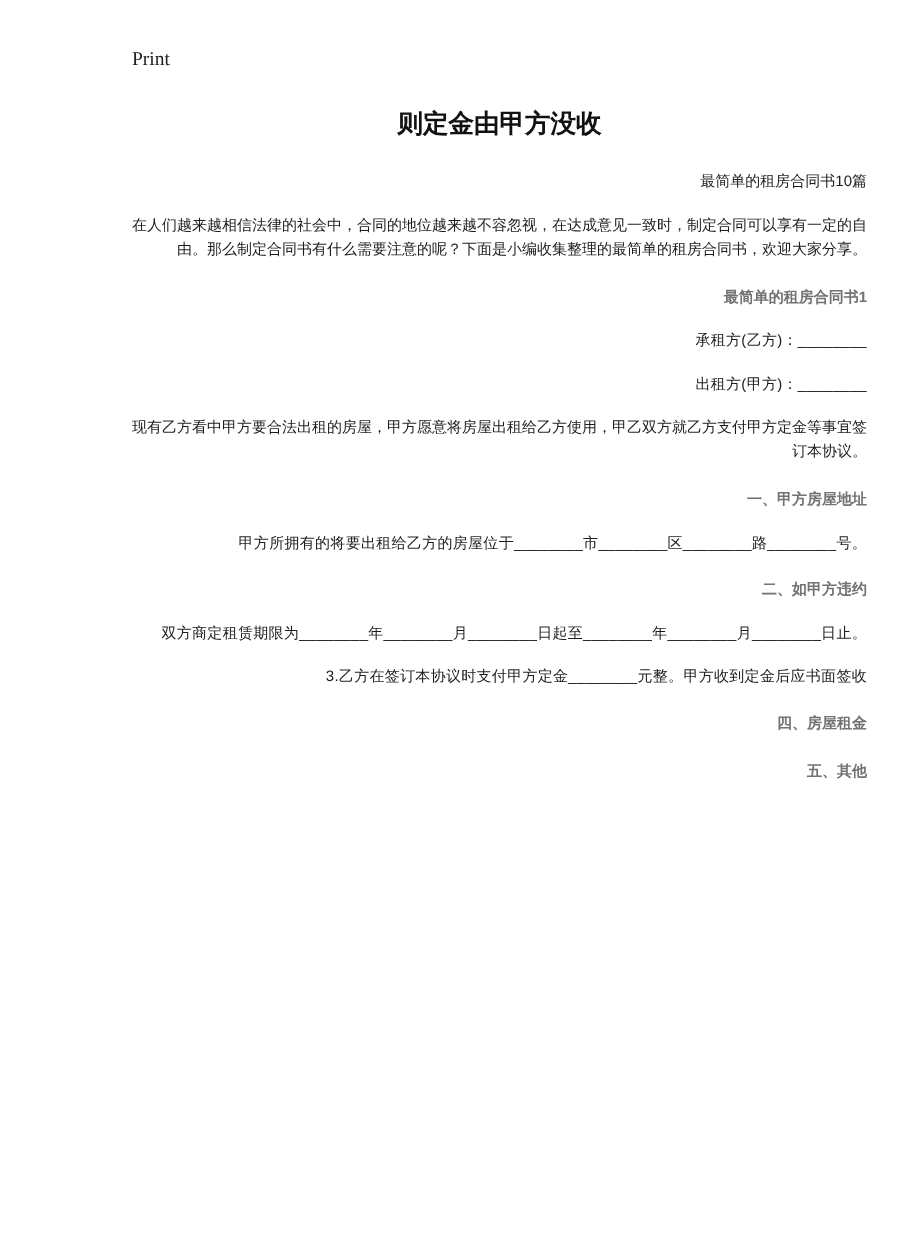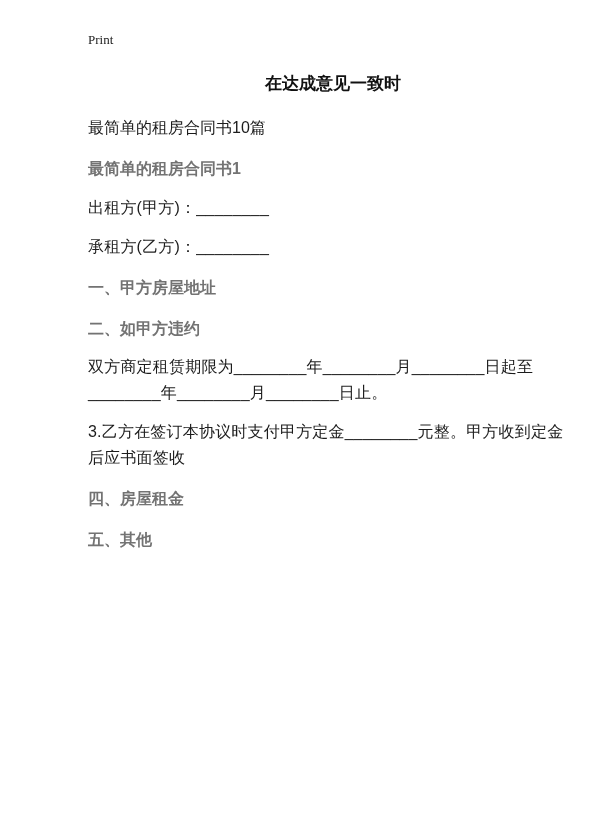--- a/index.html
+++ b/index.html
@@ -27,56 +27,60 @@
     display: inline-block;
   }
   .doc-title {
     font-size: 17px;
     font-weight: bold;
     text-align: center;
     margin: 0 0 20px 0;
     color: #111111;
   }
   p {
-    font-size: 16px;
+    font-size: 10px;
     line-height: 1.62;
     margin: 0 0 13px 0;
     overflow-wrap: break-word;
     word-wrap: break-word;
+    text-align: right;
   }
   p.heading {
     font-weight: bold;
     margin: 15px 0 13px 0;
     color: #737373;
   }
   p.blank-line {
     letter-spacing: 0.2px;
   }
 </style>
 </head>
 <body>
 
 <div class="page">
 
   <div class="print-label">Print</div>
 
-  <h1 class="doc-title">在达成意见一致时</h1>
+  <h1 class="doc-title">则定金由甲方没收</h1>
 
   <p>最简单的租房合同书10篇</p>
 
+  <p>在人们越来越相信法律的社会中，合同的地位越来越不容忽视，在达成意见一致时，制定合同可以享有一定的自由。那么制定合同书有什么需要注意的呢？下面是小编收集整理的最简单的租房合同书，欢迎大家分享。</p>
 
   <p class="heading">最简单的租房合同书1</p>
 
+  <p class="blank-line">承租方(乙方)：________</p>
+
   <p class="blank-line">出租方(甲方)：________</p>
 
-  <p class="blank-line">承租方(乙方)：________</p>
-
+  <p>现有乙方看中甲方要合法出租的房屋，甲方愿意将房屋出租给乙方使用，甲乙双方就乙方支付甲方定金等事宜签订本协议。</p>
 
   <p class="heading">一、甲方房屋地址</p>
 
+  <p class="blank-line">甲方所拥有的将要出租给乙方的房屋位于________市________区________路________号。</p>
 
   <p class="heading">二、如甲方违约</p>
 
   <p class="blank-line">双方商定租赁期限为________年________月________日起至________年________月________日止。</p>
 
 
   <p class="blank-line">3.乙方在签订本协议时支付甲方定金________元整。甲方收到定金后应书面签收</p>
 
 
   <p class="heading">四、房屋租金</p>

